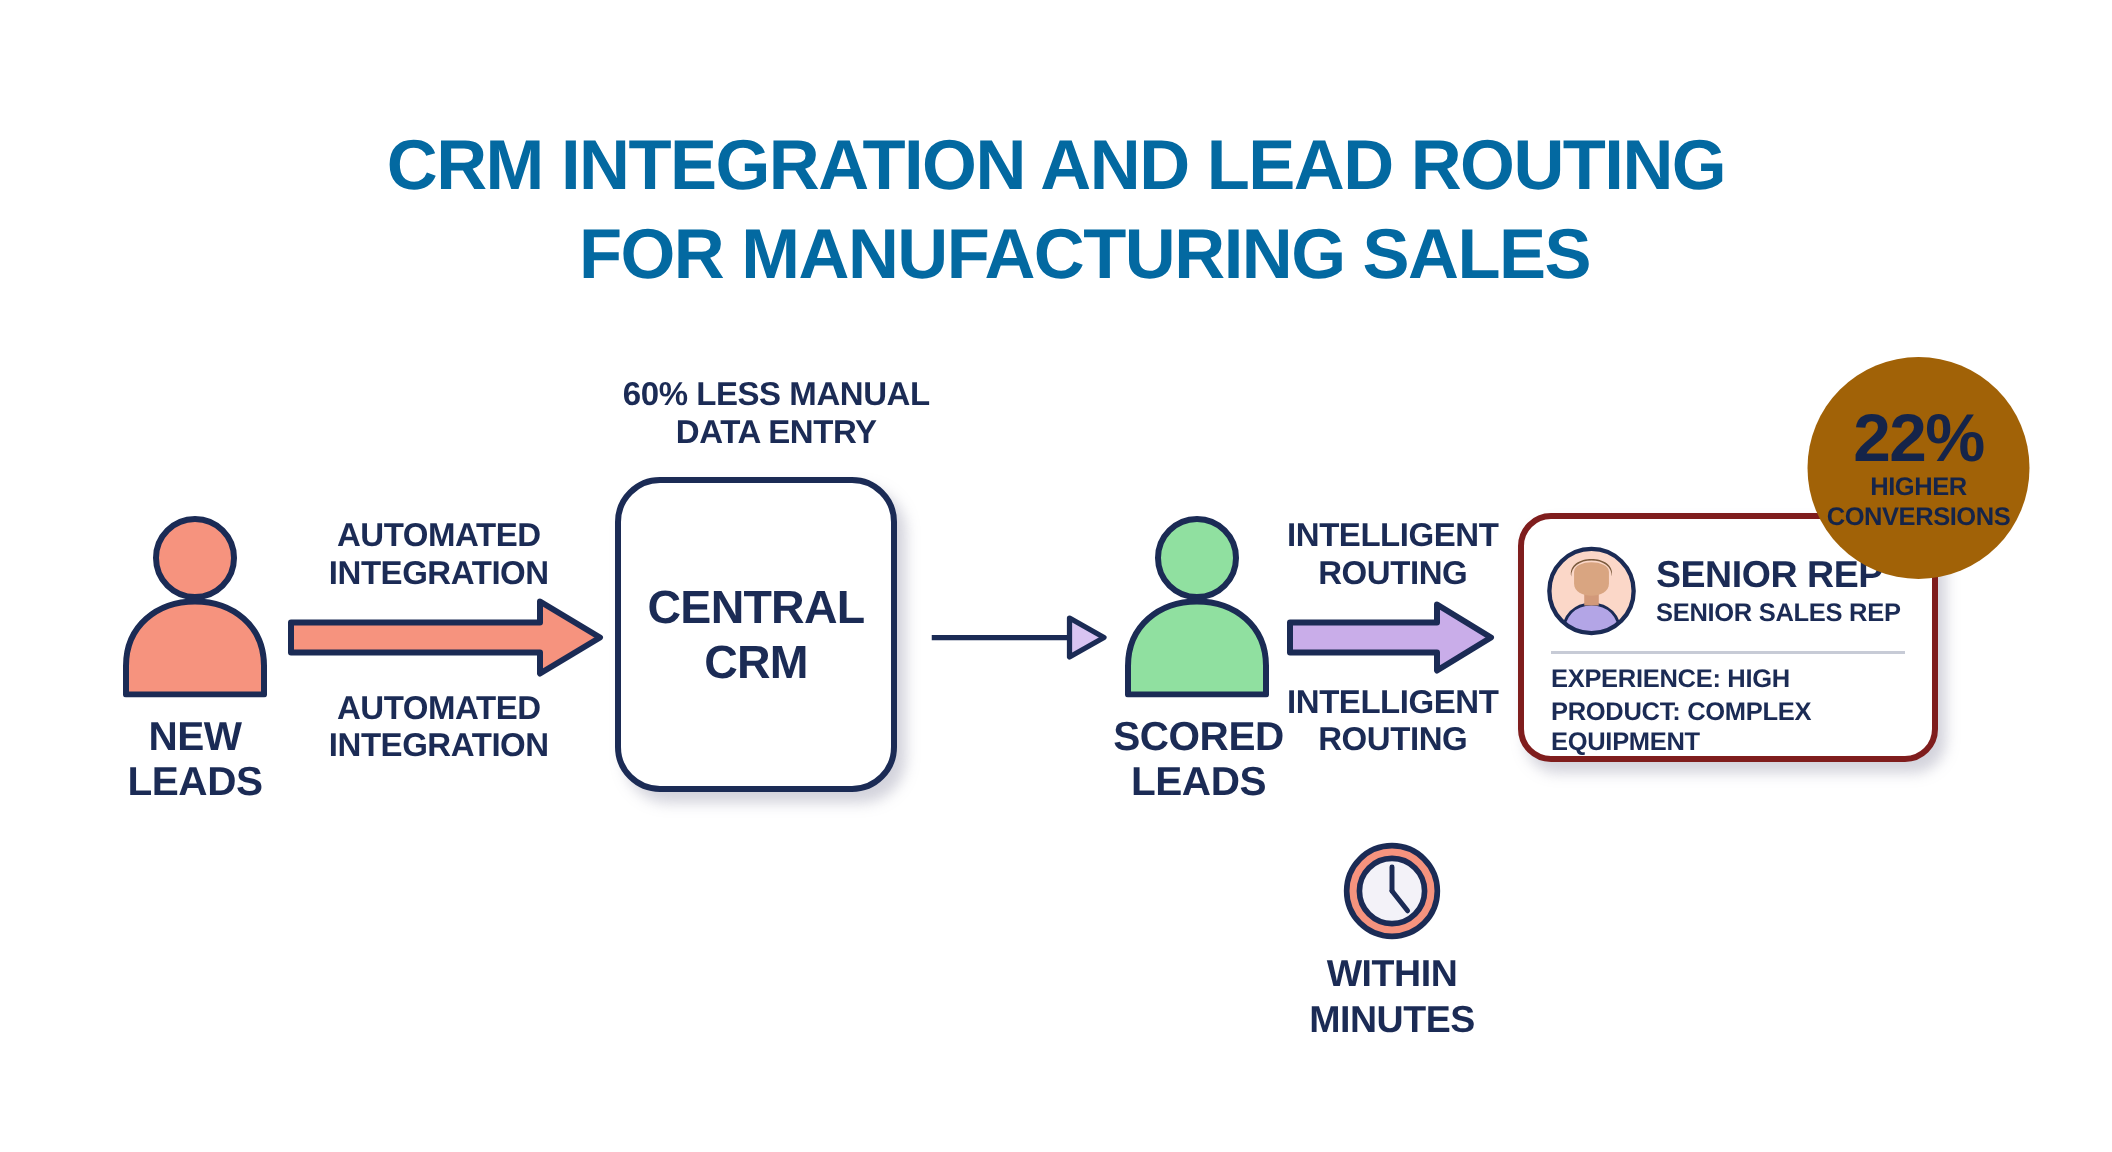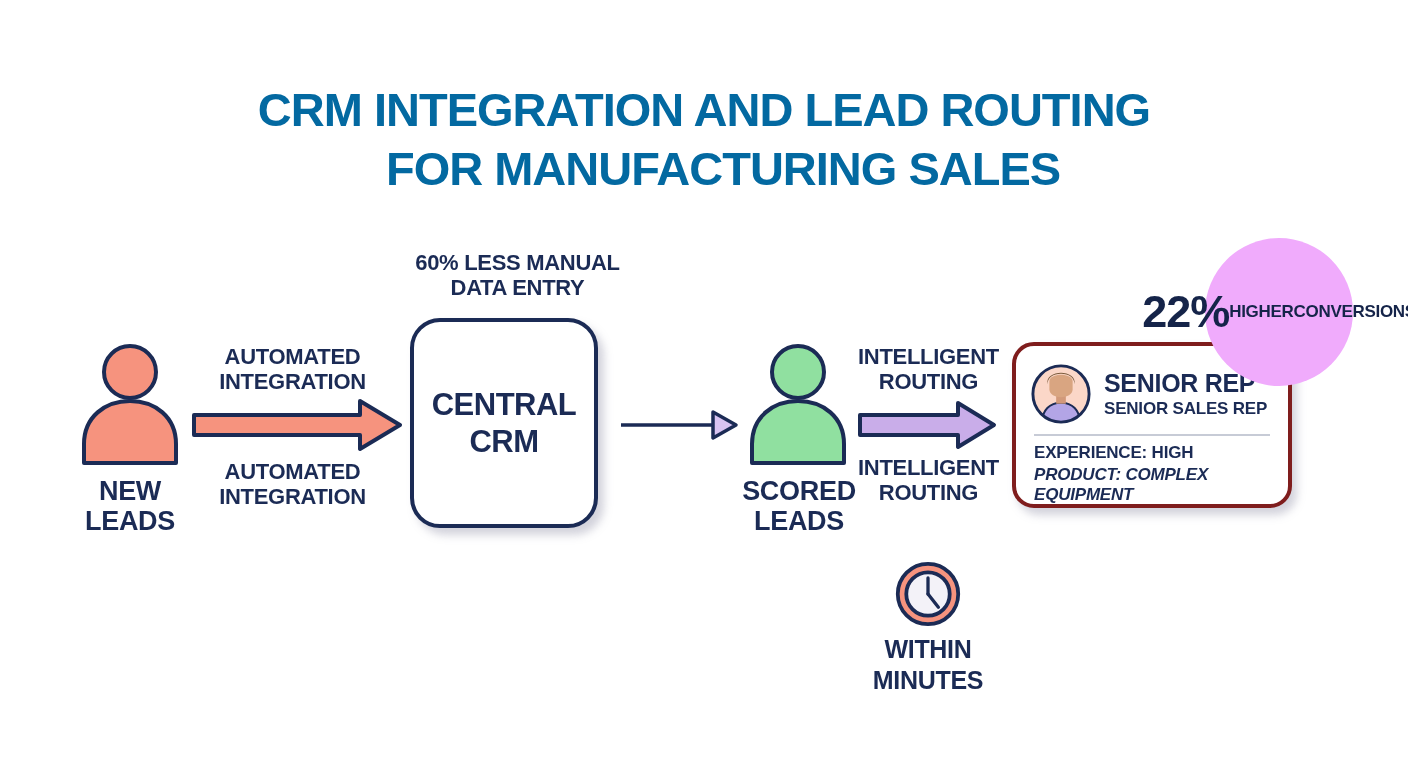--- a/index.html
+++ b/index.html
@@ -30,27 +30,27 @@
 
   .rep-card {
     position:absolute; left:1012px; top:342px; width:280px; height:166px;
     background:#ffffff; border:4px solid #7f1d1d; border-radius:22px;
     box-shadow:5px 7px 9px rgba(130,130,155,0.35);
   }
   .rep-card .card-title { position:absolute; left:88px; top:23px; font-size:25px; font-weight:bold; letter-spacing:-0.3px; }
   .rep-card .card-subtitle { position:absolute; left:88px; top:53px; font-size:17px; font-weight:bold; letter-spacing:-0.2px; }
   .rep-card .divider { position:absolute; left:18px; right:18px; top:88px; height:2px; background:#C7CBD6; }
   .rep-card .card-exp { position:absolute; left:18px; top:97px; font-size:17px; font-weight:bold; letter-spacing:-0.2px; }
-  .rep-card .card-prod { position:absolute; left:18px; top:119px; font-size:17px; font-weight:bold; letter-spacing:-0.2px;font-style:italic; }
+  .rep-card .card-prod { position:absolute; left:18px; top:119px; font-size:17px; font-weight:bold; letter-spacing:-0.2px; }
   .avatar-wrap { position:absolute; left:14px; top:17px; width:62px; height:62px; }
 
   .badge {
     position:absolute; left:1205px; top:238px; width:148px; height:148px;
-    border-radius:50%; background:#f0abfc;
-    display:flex; align-items:center; justify-content:center;
+    border-radius:50%; background:#a16207;
+    display:flex; flex-direction:column; align-items:center; justify-content:center;
     color:#152449; text-align:center;
   }
   .badge .badge-value { font-size:45px; font-weight:bold; line-height:46px; letter-spacing:-1px; }
   .badge .badge-line { font-size:17px; font-weight:bold; line-height:20px; letter-spacing:-0.3px; }
 
   svg { display:block; }
 </style>
 </head>
 <body>
 

